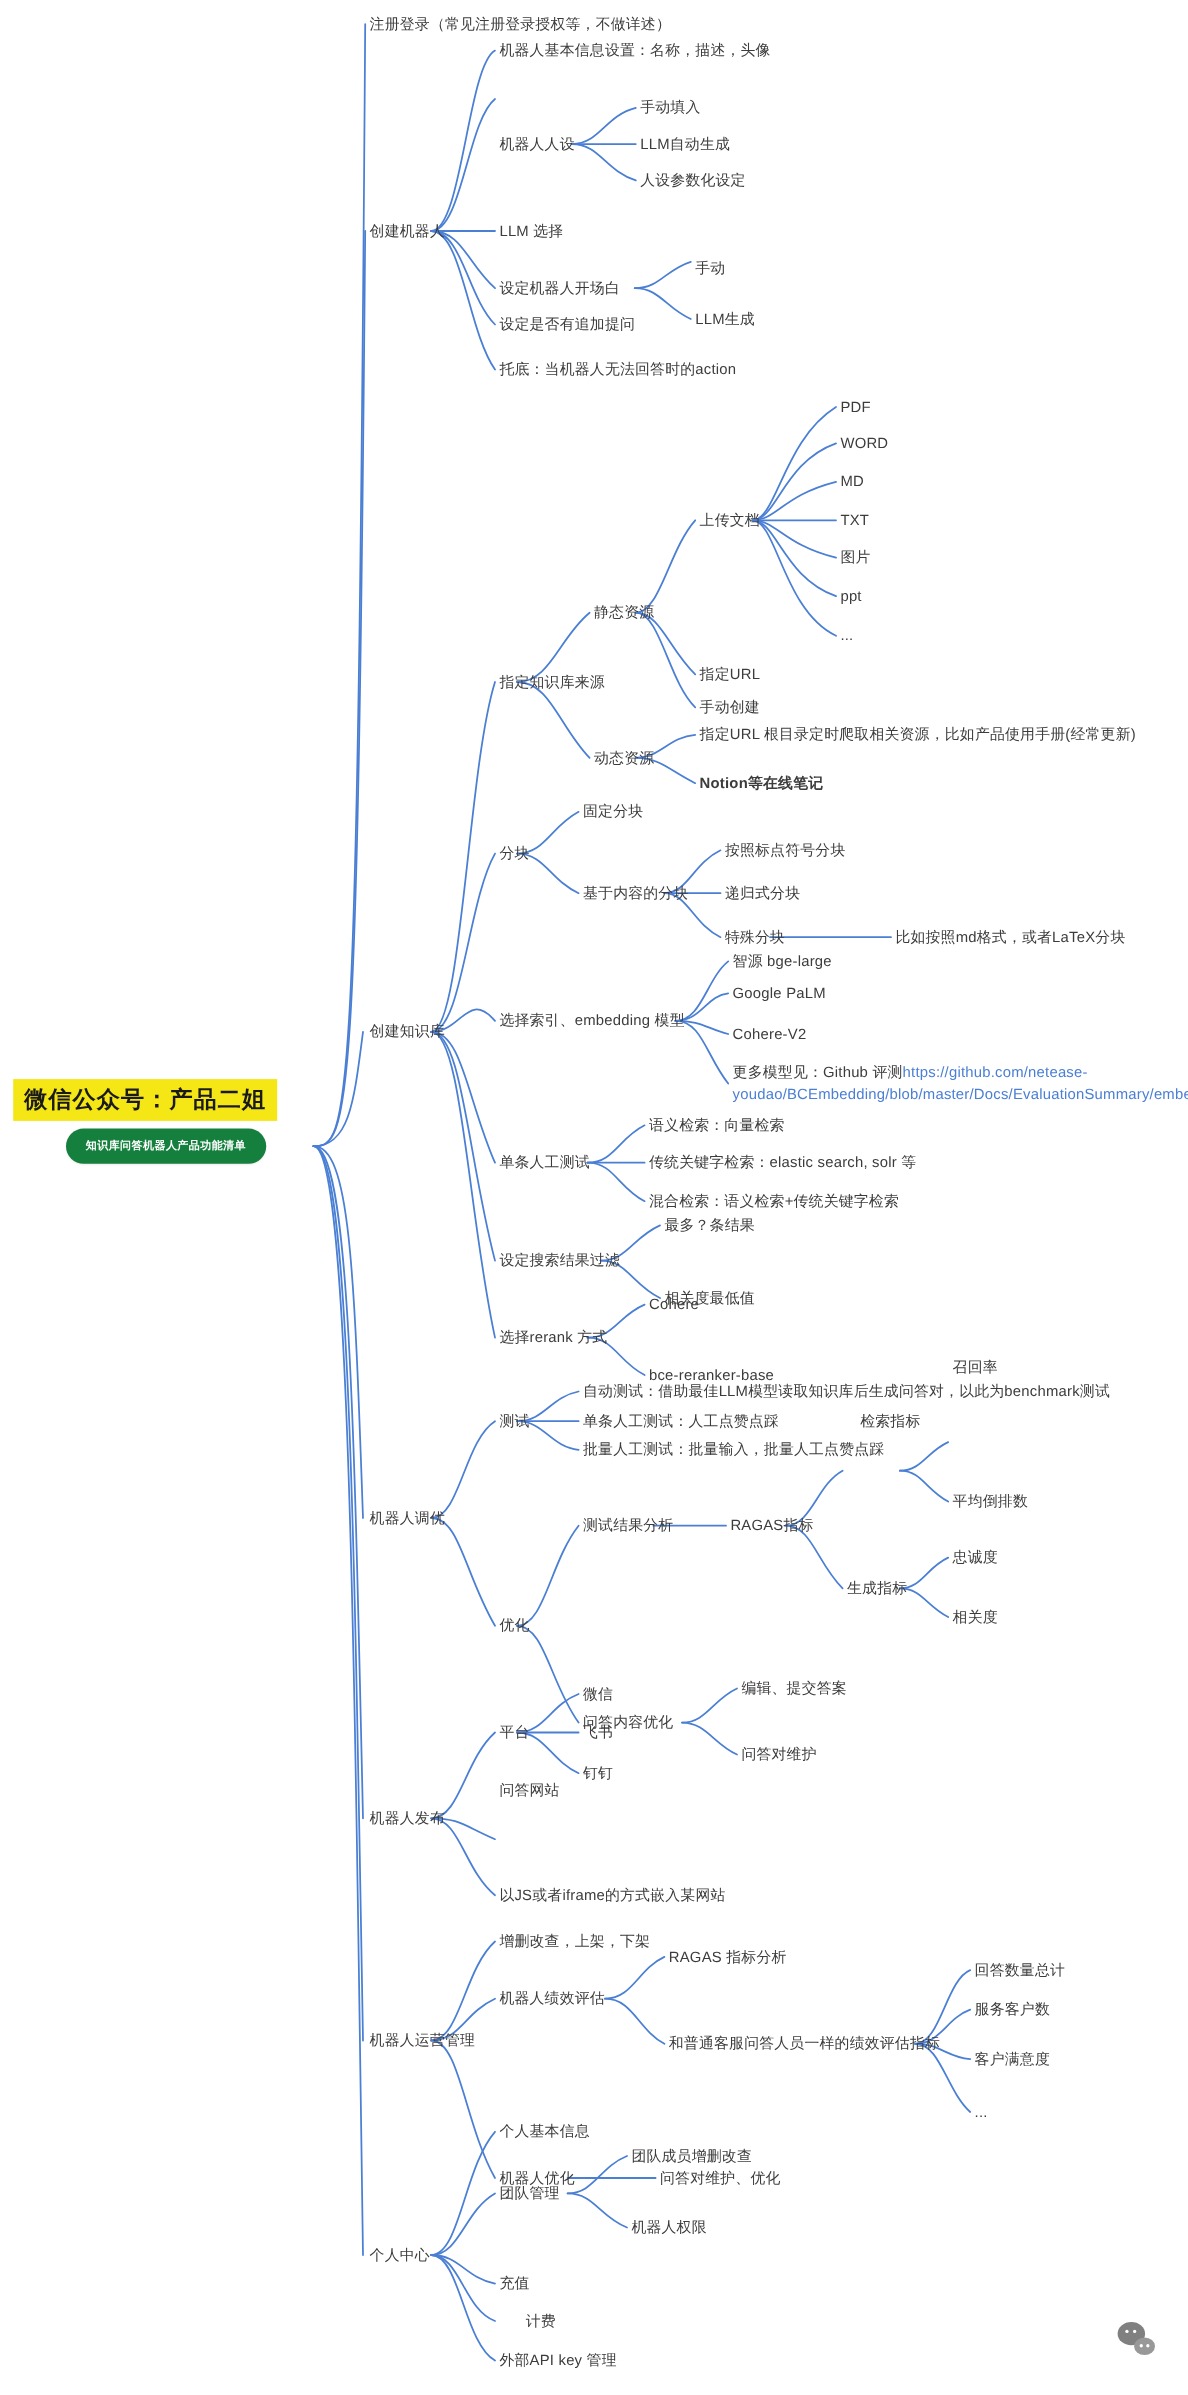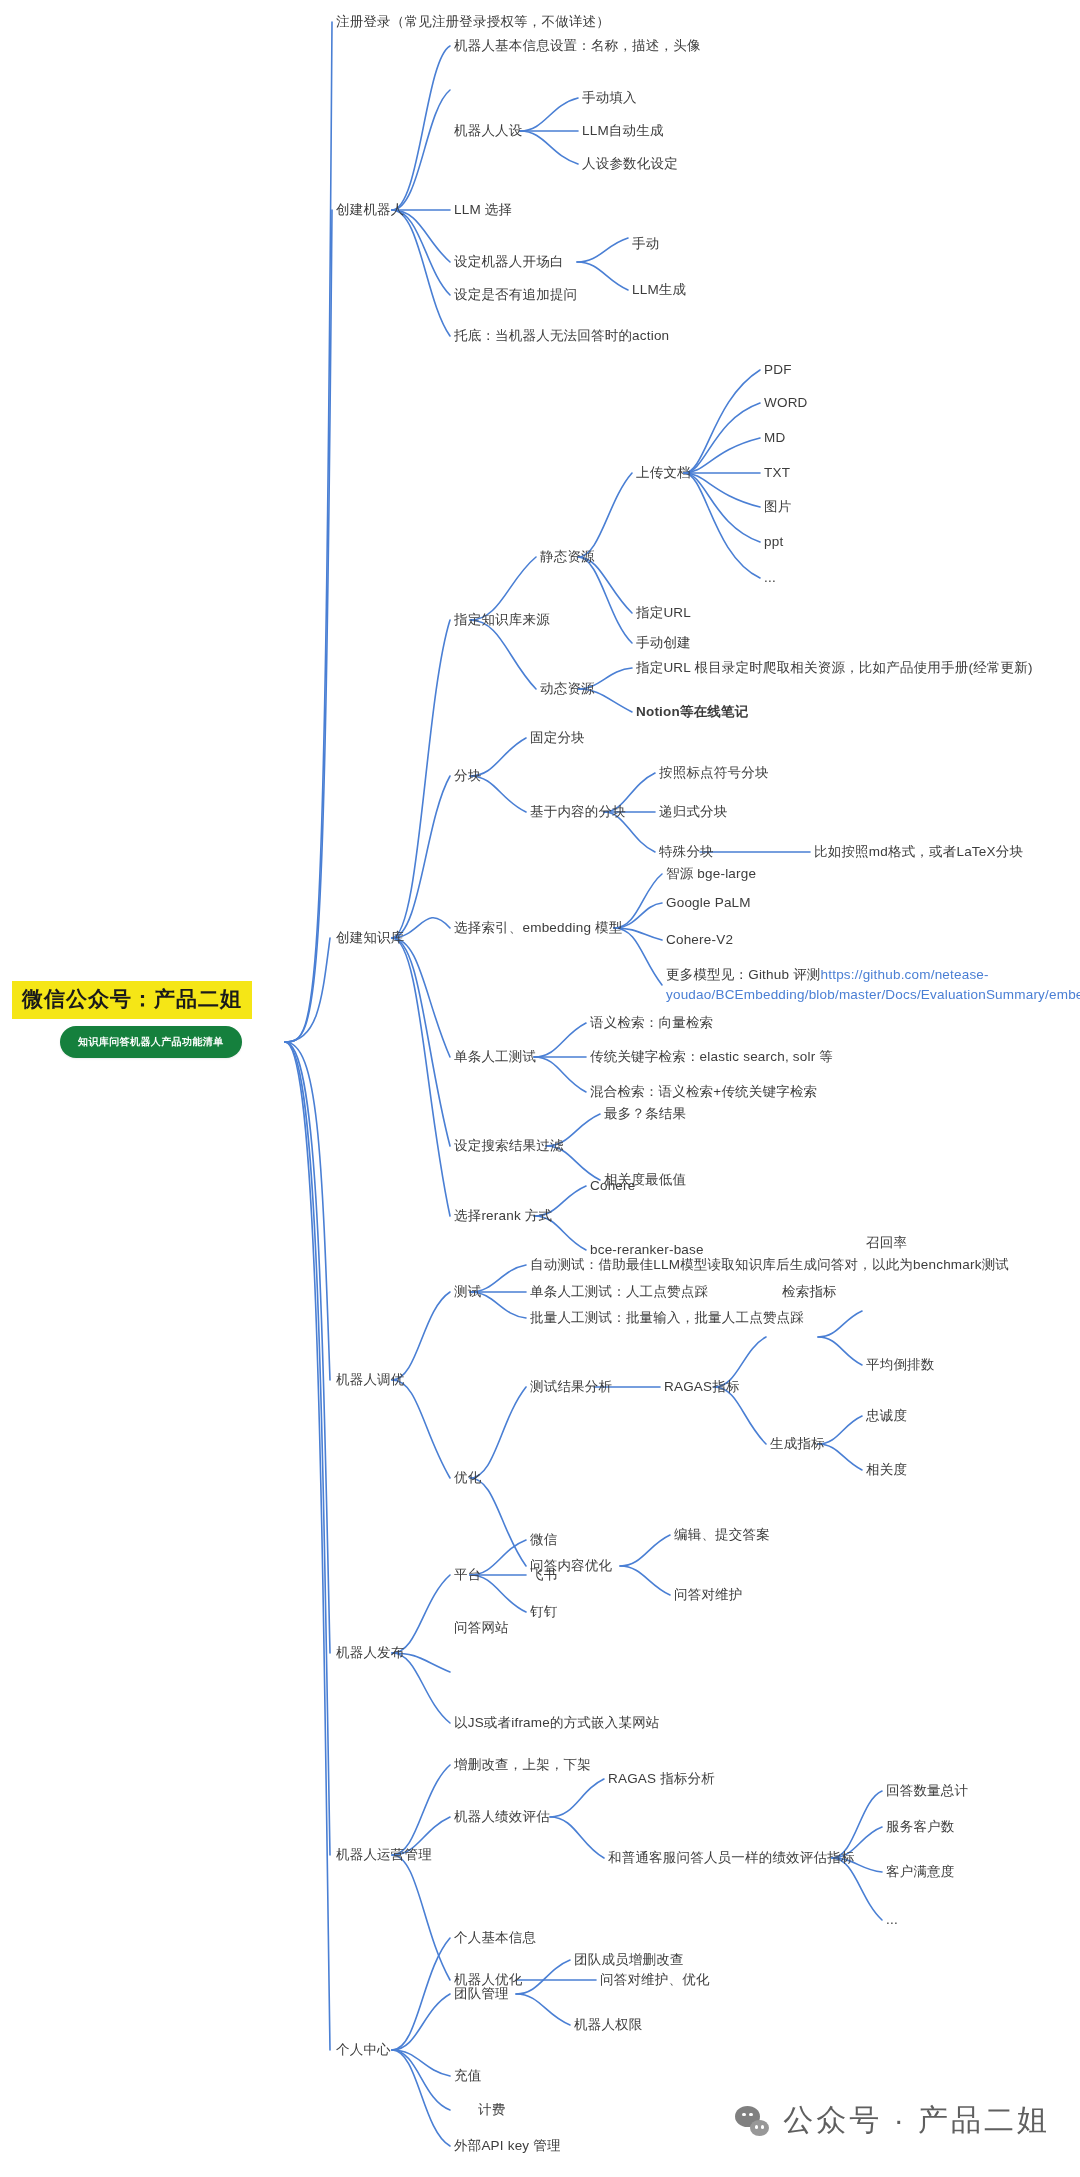--- a/index.html
+++ b/index.html
@@ -344,16 +344,15 @@
 
   <div id="watermark">
     <span class="wx-bubble">
       <span class="b1"></span>
         <span class="b2"></span>
       <span class="d d1"></span>
         <span class="d d2"></span>
       <span class="d d3"></span>
         <span class="d d4"></span>
     </span>
-    <span>公众号 · 产品二姐</span>
   </div>
 
 </div>
 
 </body></html>

